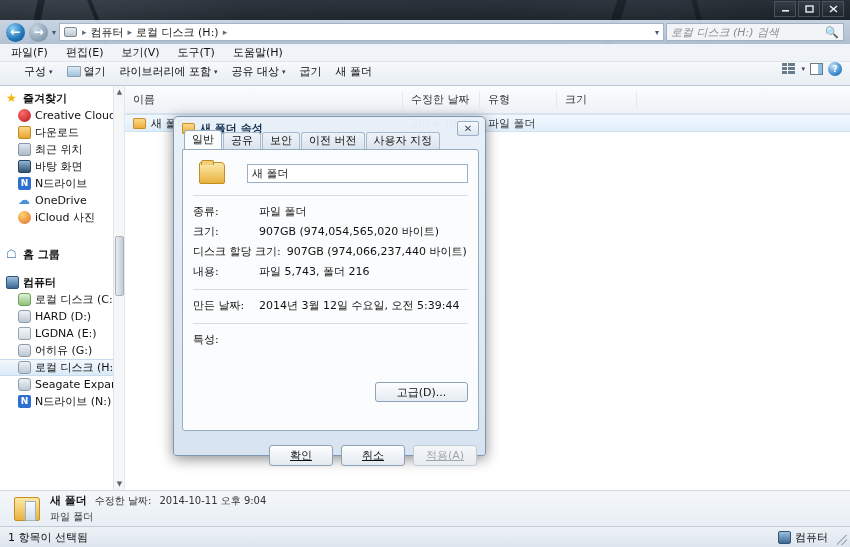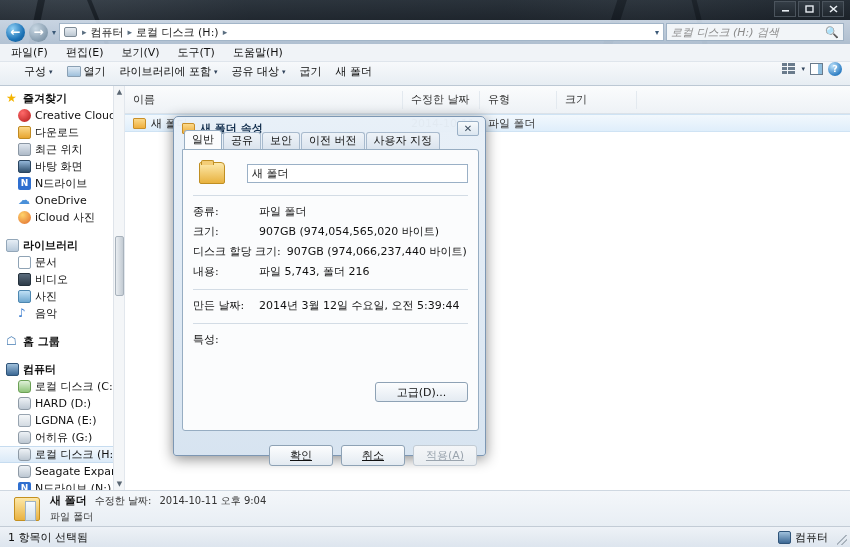--- a/index.html
+++ b/index.html
@@ -461,42 +461,20 @@
           <span>OneDrive</span>
         </div>
         <div class="navitem child">
           <span class="ico icloud"></span>
           <span>iCloud 사진</span>
         </div>
       </div>
 
       <div class="navspacer"></div>
 
-      <div class="navgroup">
-        <div class="navitem head">
-          <span class="ico lib"></span>
-          <span>라이브러리</span>
-        </div>
-        <div class="navitem child">
-          <span class="ico doc"></span>
-          <span>문서</span>
-        </div>
-        <div class="navitem child">
-          <span class="ico video"></span>
-          <span>비디오</span>
-        </div>
-        <div class="navitem child">
-          <span class="ico photo"></span>
-          <span>사진</span>
-        </div>
-        <div class="navitem child">
-          <span class="ico music">♪</span>
-          <span>음악</span>
-        </div>
-      </div>
 
       <div class="navspacer"></div>
 
       <div class="navgroup">
         <div class="navitem head">
           <span class="ico homegroup">☖</span>
           <span>홈 그룹</span>
         </div>
       </div>
 

